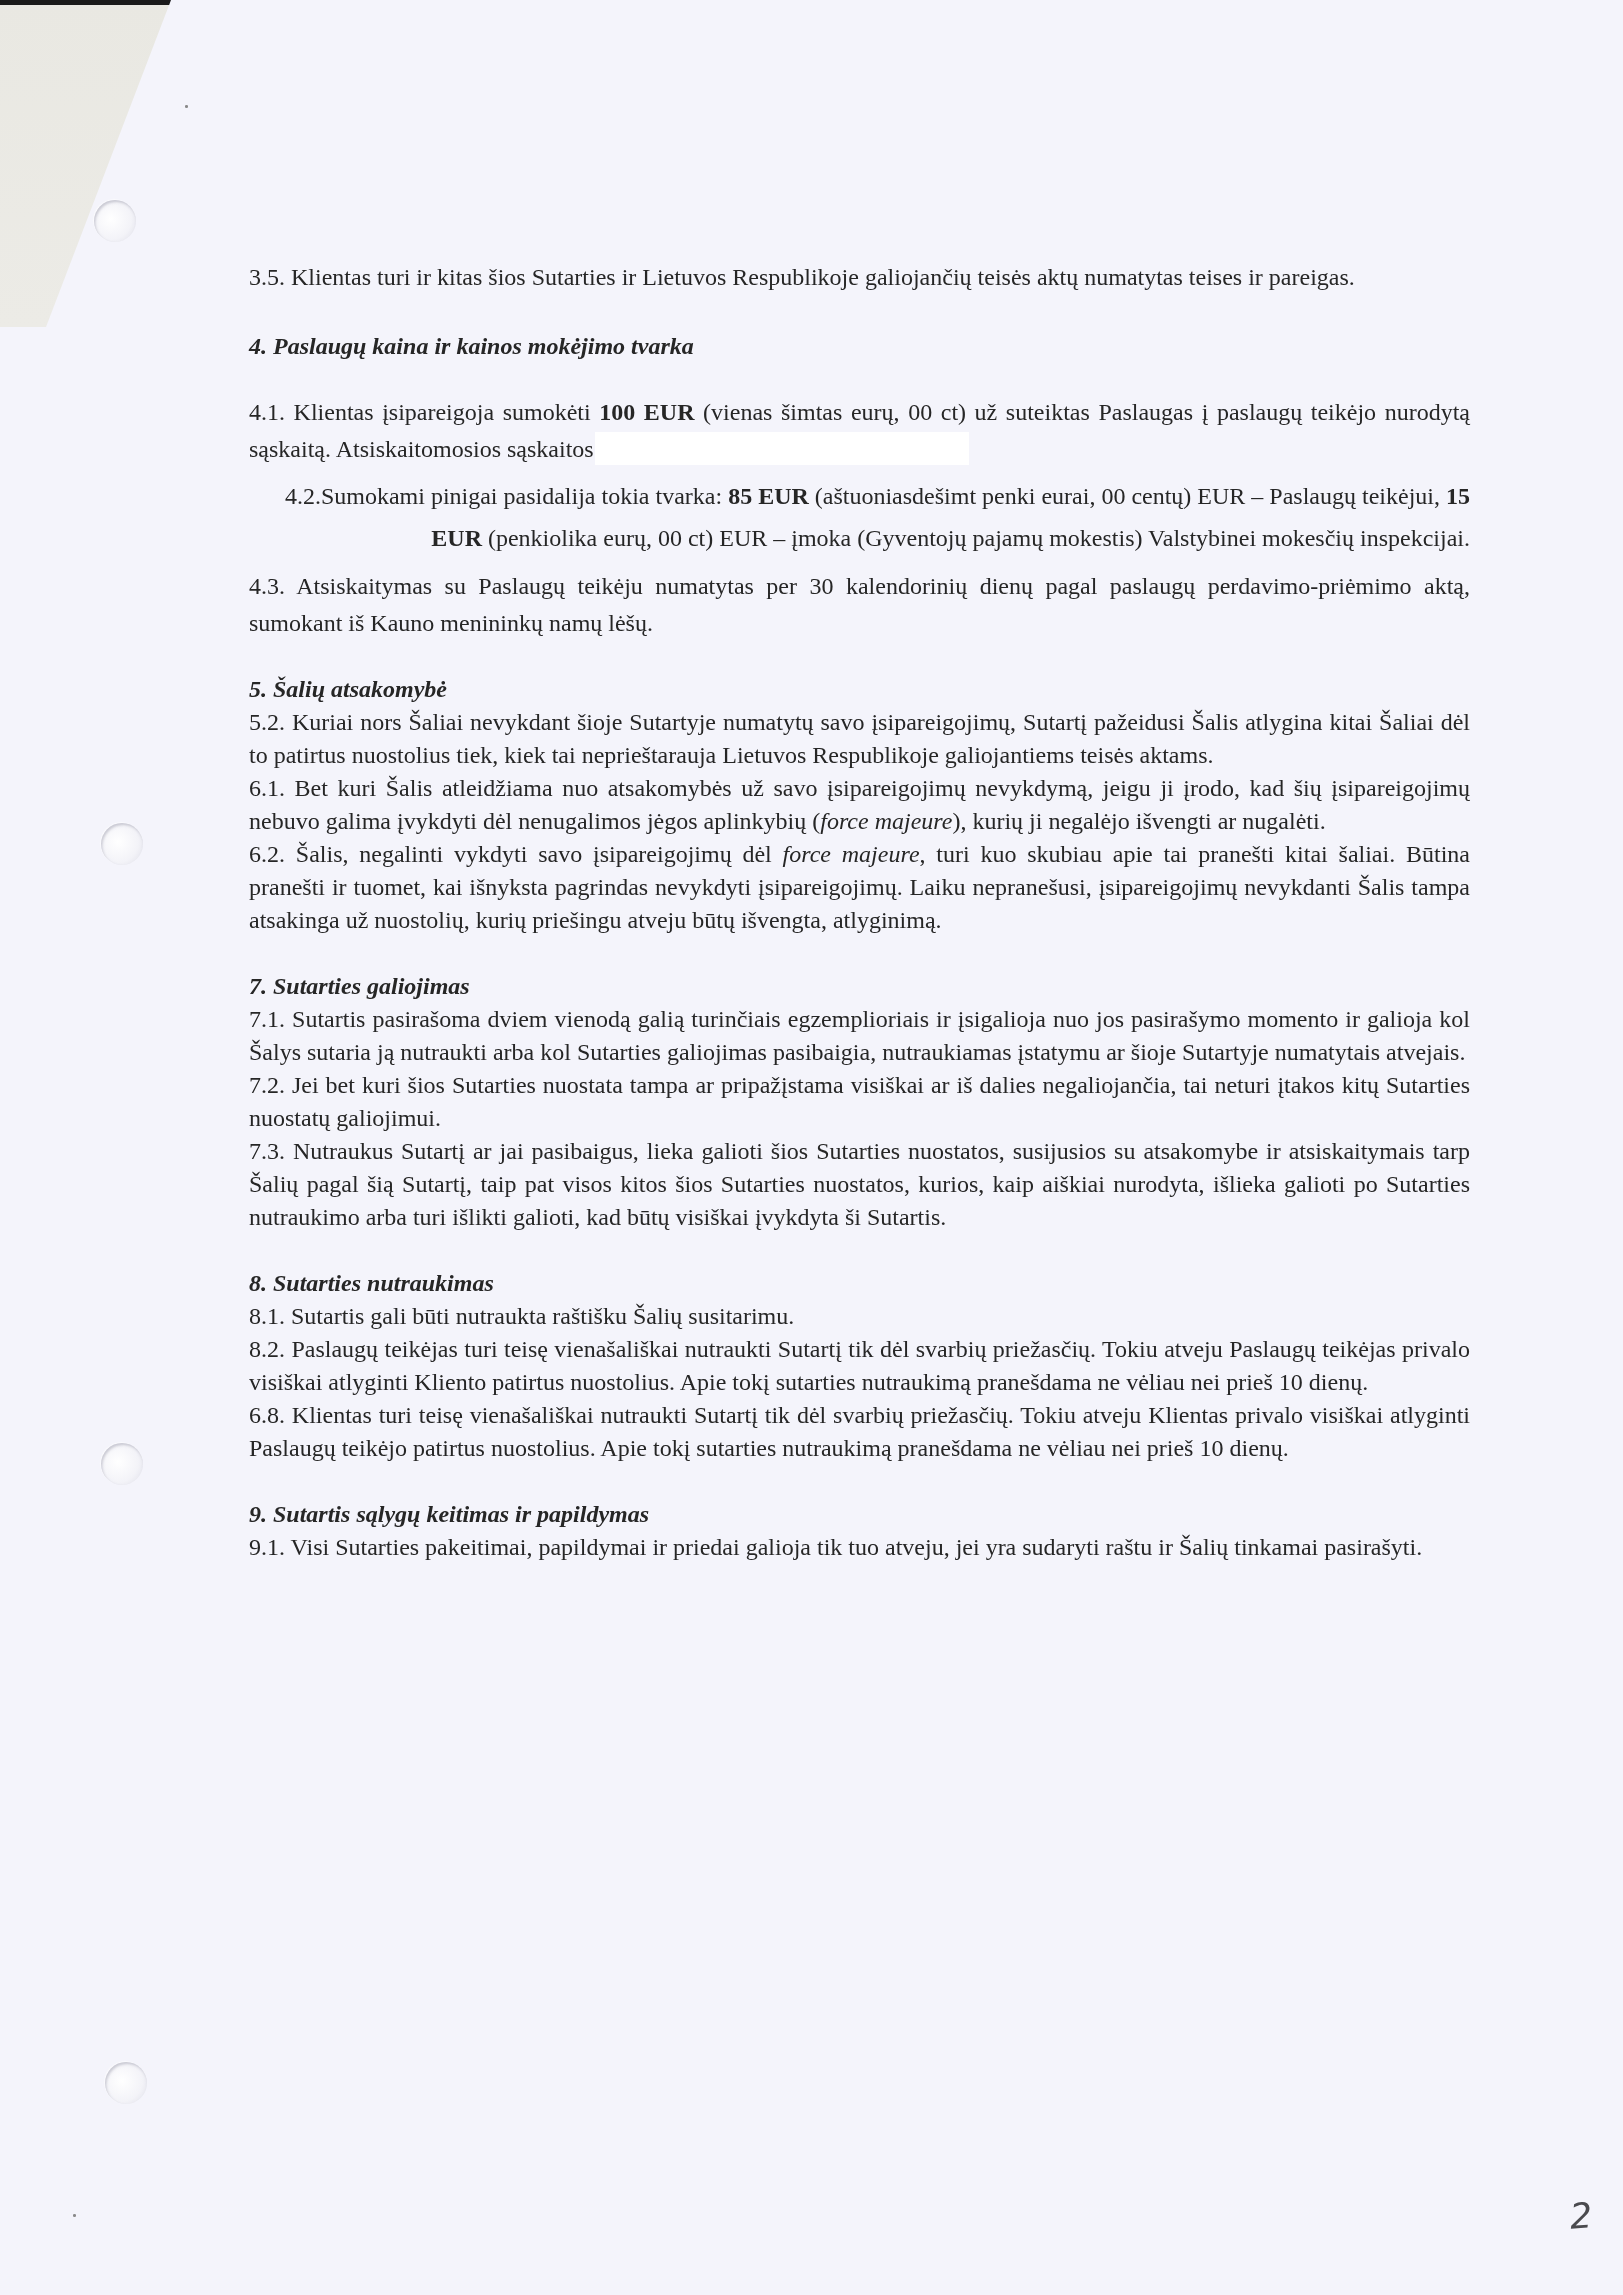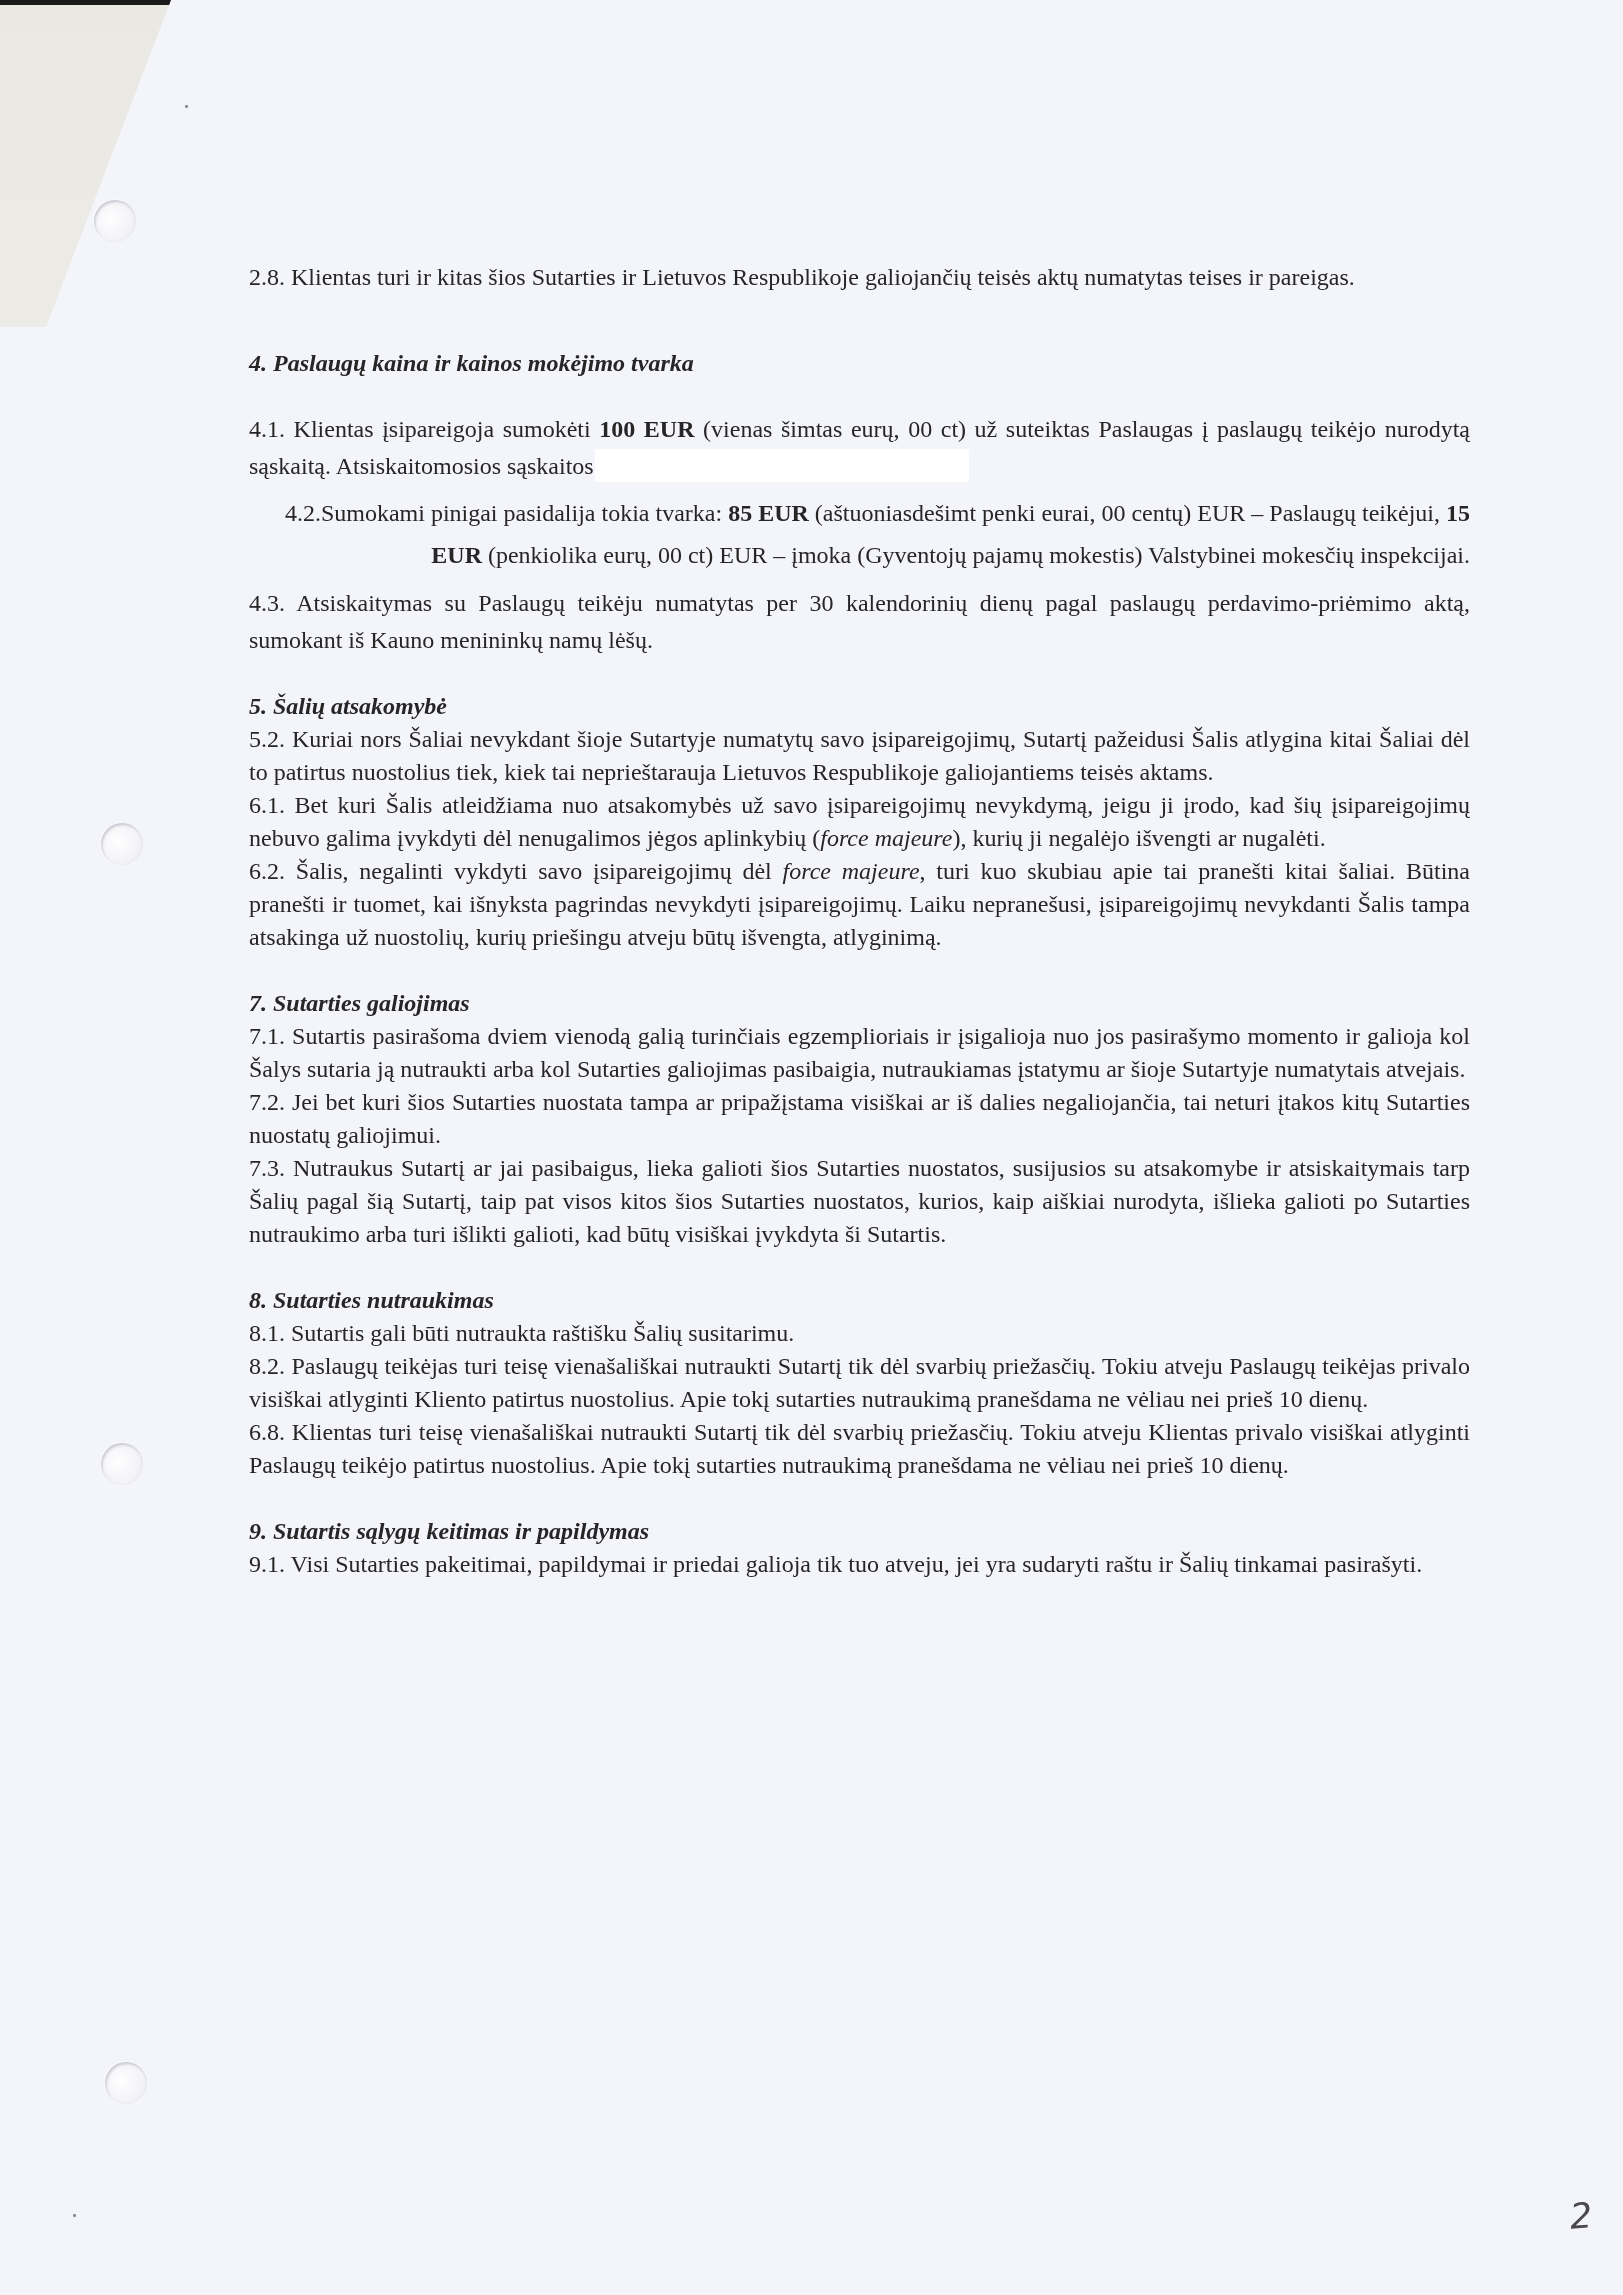--- a/index.html
+++ b/index.html
@@ -53,23 +53,23 @@
 <div class="hole" style="left:94px; top:200px;"></div>
 <div class="hole" style="left:101px; top:823px;"></div>
 <div class="hole" style="left:101px; top:1443px;"></div>
 <div class="hole" style="left:105px; top:2062px;"></div>
 
 <div class="speck" style="left:185px; top:105px;"></div>
 <div class="speck" style="left:73px; top:2214px;"></div>
 
 <div class="content">
 
-  <p>2.8. Klientas turi ir kitas šios Sutarties ir Lietuvos Respublikoje galiojančių teisės aktų numatytas teises ir pareigas.</p>
+  <p>3.5. Klientas turi ir kitas šios Sutarties ir Lietuvos Respublikoje galiojančių teisės aktų numatytas teises ir pareigas.</p>
 
-  <p class="heading" style="margin-top:51px;font-style:italic;">4. Paslaugų kaina ir kainos mokėjimo tvarka</p>
+  <p class="heading" style="margin-top:34px;font-style:italic;">4. Paslaugų kaina ir kainos mokėjimo tvarka</p>
 
   <p style="margin-top:31px;">
     <span>4.1. Klientas įsipareigoja sumokėti </span><span class="bold">100 EUR</span><span> (vienas šimtas eurų, 00 ct) už suteiktas Paslaugas į paslaugų teikėjo nurodytą sąskaitą. Atsiskaitomosios sąskaitos</span><span class="redact"></span>
   </p>
 
   <p class="gap-sm" style="line-height:42px; text-align:right;">
     <span>4.2.Sumokami pinigai pasidalija tokia tvarka: </span><span class="bold">85 EUR</span><span> (aštuoniasdešimt penki eurai, 00 centų) EUR – Paslaugų teikėjui, </span><span class="bold">15 EUR</span><span> (penkiolika eurų, 00 ct) EUR – įmoka (Gyventojų pajamų mokestis) Valstybinei mokesčių inspekcijai.</span>
   </p>
 
   <p class="gap-sm" style="margin-top:9.2px;">4.3. Atsiskaitymas su Paslaugų teikėju numatytas per 30 kalendorinių dienų pagal paslaugų perdavimo-priėmimo aktą, sumokant iš Kauno menininkų namų lėšų.</p>

